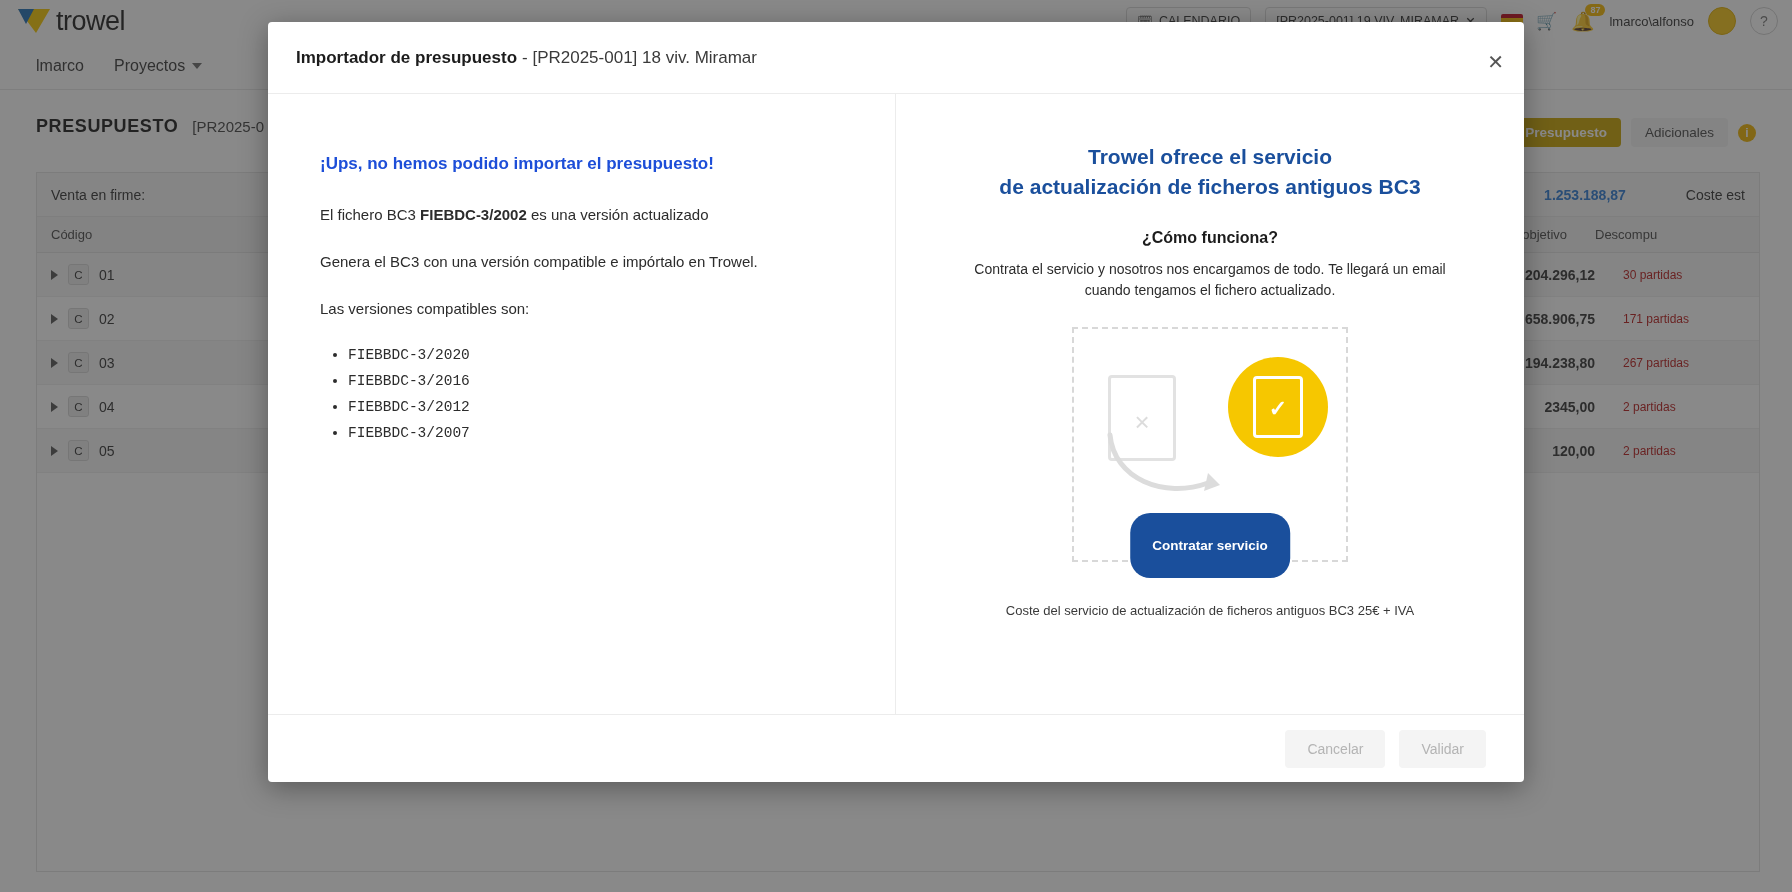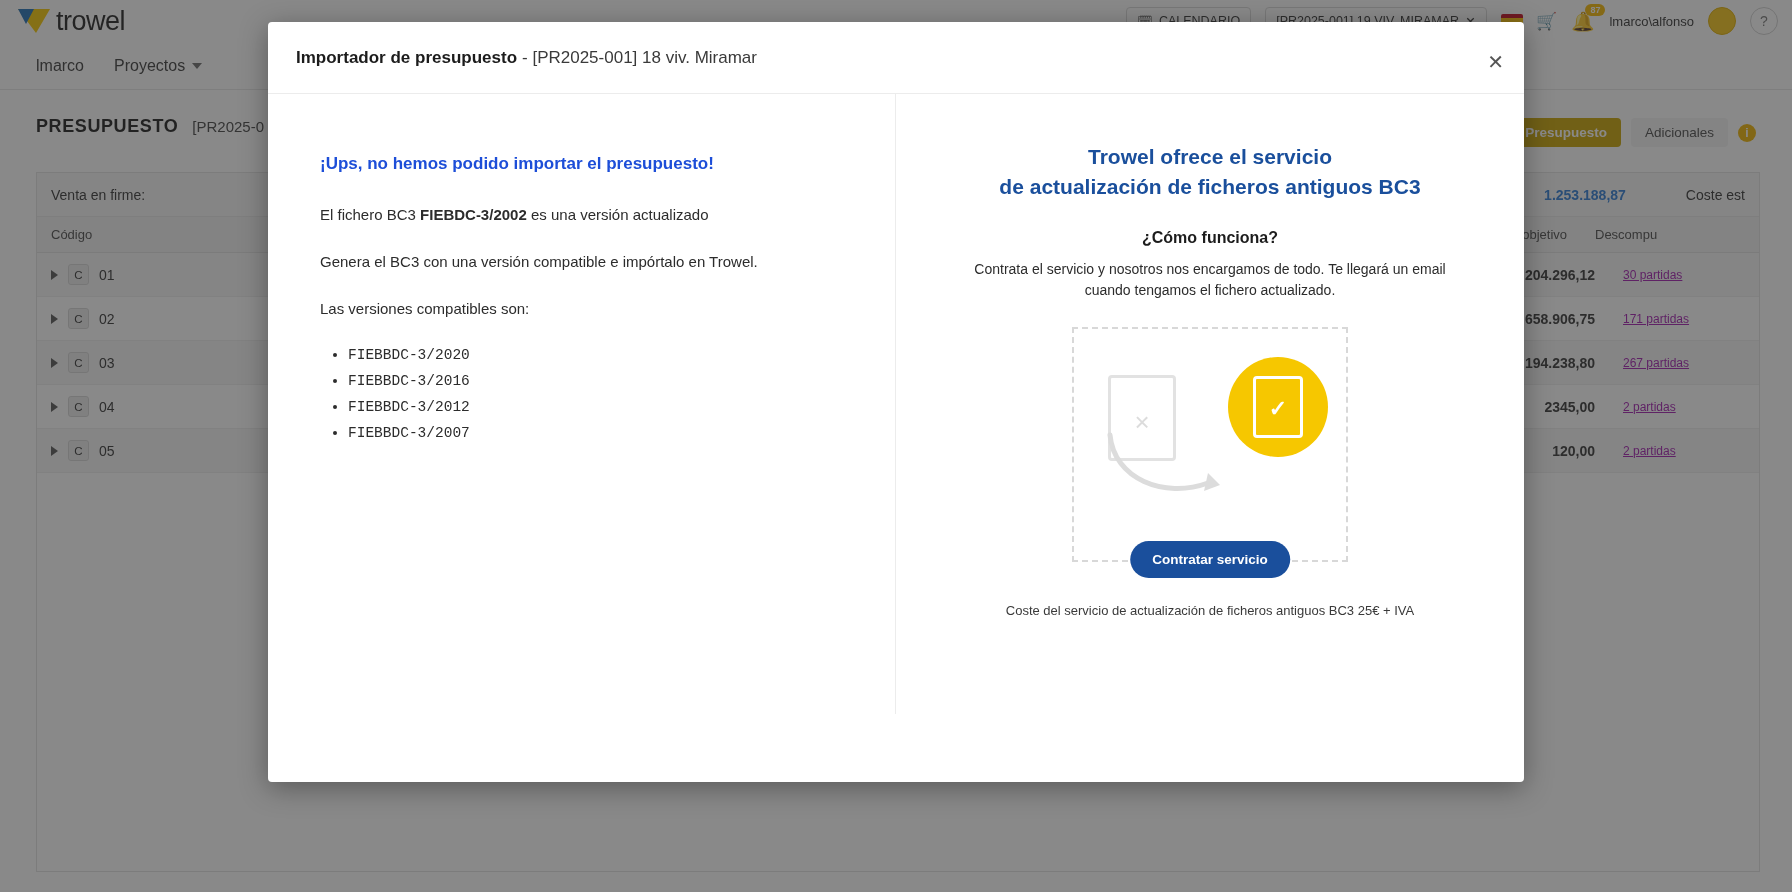--- a/index.html
+++ b/index.html
@@ -253,21 +253,21 @@
     width: 19px; height: 19px;
     border-radius: 3px;
     background: #ececec;
     border: 1px solid #d6d6d6;
     font-size: 11.5px;
     color: #333;
     display: flex; align-items: center; justify-content: center;
   }
   .td-spacer { flex: 1; }
   .td-amount { width: 190px; text-align: right; font-weight: bold; font-size: 14px; padding-right: 14px; box-sizing: border-box; }
-  .td-part { width: 150px; font-size: 12px; color: #a21caf; padding-left: 14px; box-sizing: border-box; text-decoration: underline; }
+  .td-part { width: 150px; font-size: 12px; color: #b91c1c; padding-left: 14px; box-sizing: border-box; }
 
   
   .overlay {
     position: absolute;
     inset: 0;
     background: rgba(40,40,40,0.55);
   }
   .modal {
     position: absolute;
     left: 268px; top: 22px;
@@ -419,21 +419,21 @@
   }
   .contract-btn {
     position: absolute;
     left: 50%;
     transform: translateX(-50%);
     bottom: -18px;
     background: #1a4f9c;
     color: #fff;
     font-size: 13.5px;
     font-weight: bold;
-    padding: 11px 22px;
+    padding: 25px 22px;
     border: none;
     border-radius: 20px;
     cursor: pointer;
     white-space: nowrap;
   }
   .cost-note {
     margin-top: 40px;
     font-size: 13px;
     color: #3a3a3a;
     line-height: 1.45;
@@ -631,15 +631,19 @@
           <span class="doc-new">
             <span class="doc-new-inner"></span>
           </span>
           <button class="contract-btn">Contratar servicio</button>
         </div>
 
         <p class="cost-note">Coste del servicio de actualización de ficheros antiguos BC3 25€ + IVA</p>
       </div>
     </div>
 
+    <div class="modal-footer">
+      <button class="btn-ghost">Cancelar</button>
+      <button class="btn-ghost">Validar</button>
+    </div>
   </div>
 
 </div>
 
 </body></html>

